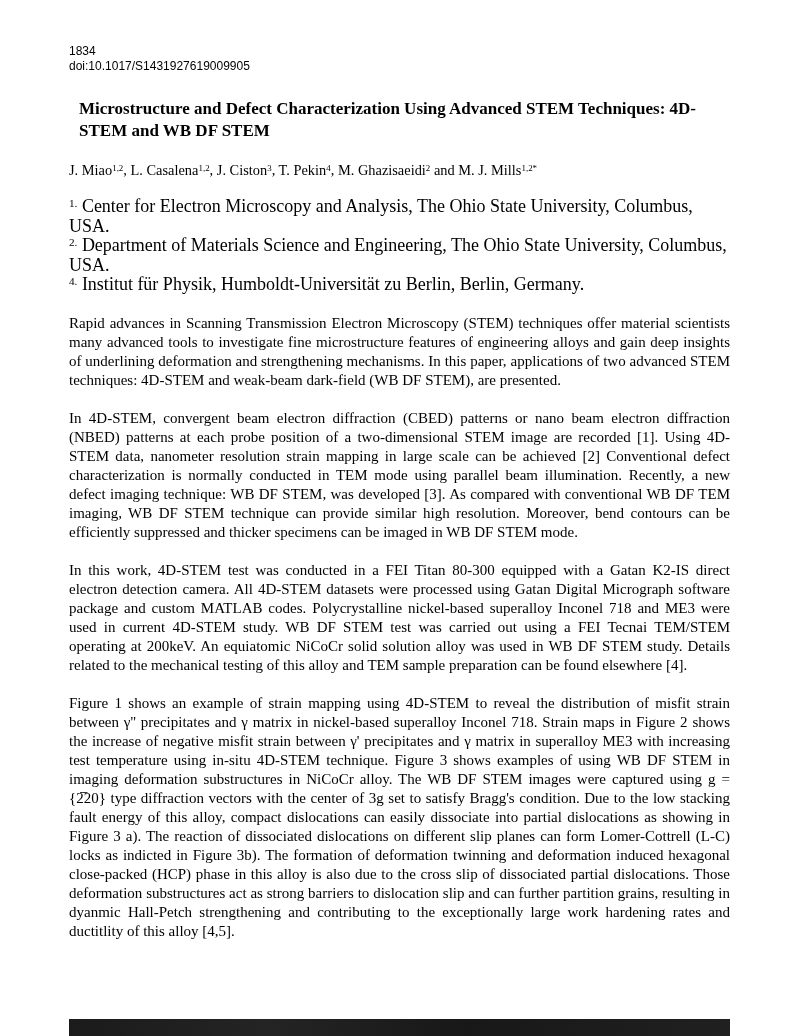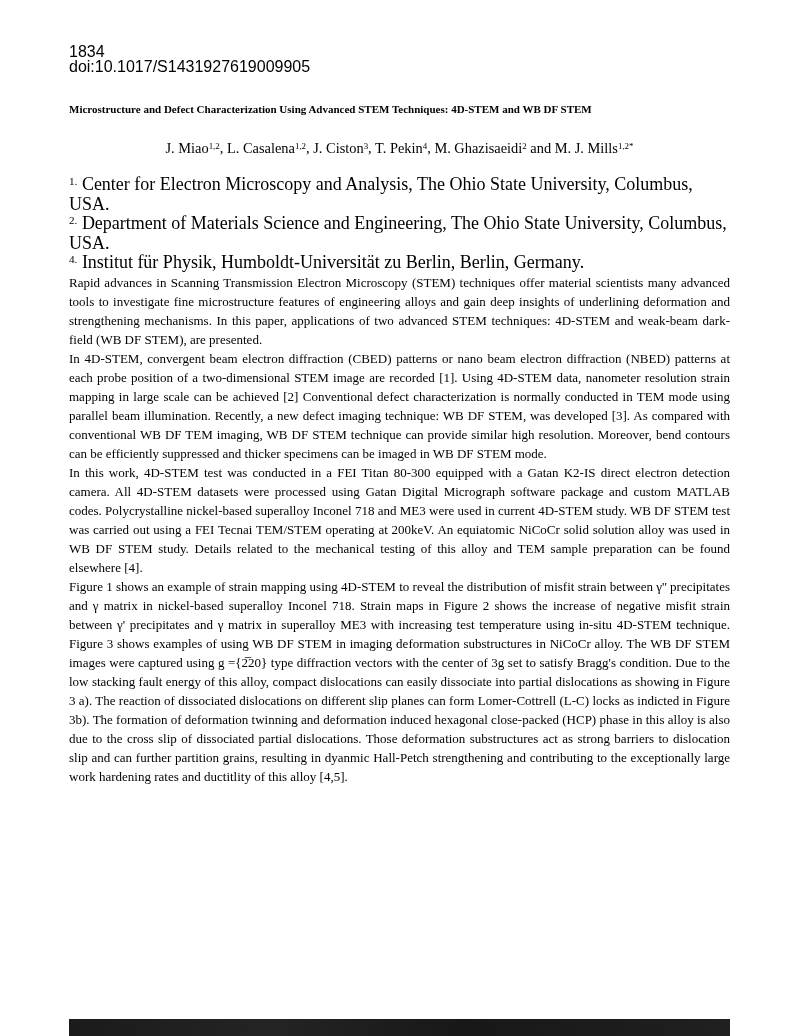--- a/index.html
+++ b/index.html
@@ -14,46 +14,47 @@
   .page {
     position: absolute;
     inset: 0;
     padding: 44px 70px 0 69px;
   }
   .page-header {
     display: flex;
     justify-content: space-between;
     align-items: flex-start;
     font-family: "Liberation Sans", sans-serif;
-    font-size: 16px;
+    font-size: 12px;
     line-height: 15px;
   }
   .header-right { text-align: right; }
   .title {
-    font-size: 11px;
+    font-size: 17px;
     font-weight: bold;
     line-height: 22px;
     margin-top: 24px;
     max-width: 662px;
+    margin-left: 10px;
   }
   .authors {
     font-size: 14.4px;
     line-height: 19px;
     margin-top: 19px;
-    text-align: center;
   }
   .affiliations {
     margin-top: 17px;
     font-size: 18px;
     line-height: 19.5px;
   }
   .body-para {
-    font-size: 13px;
+    font-size: 15px;
     line-height: 19px;
     text-align: justify;
+    margin-top: 19px;
   }
   sup {
     font-size: 0.62em;
     vertical-align: baseline;
     position: relative;
     top: -0.45em;
     line-height: 0;
   }
   .figure-strip {
     position: absolute;

